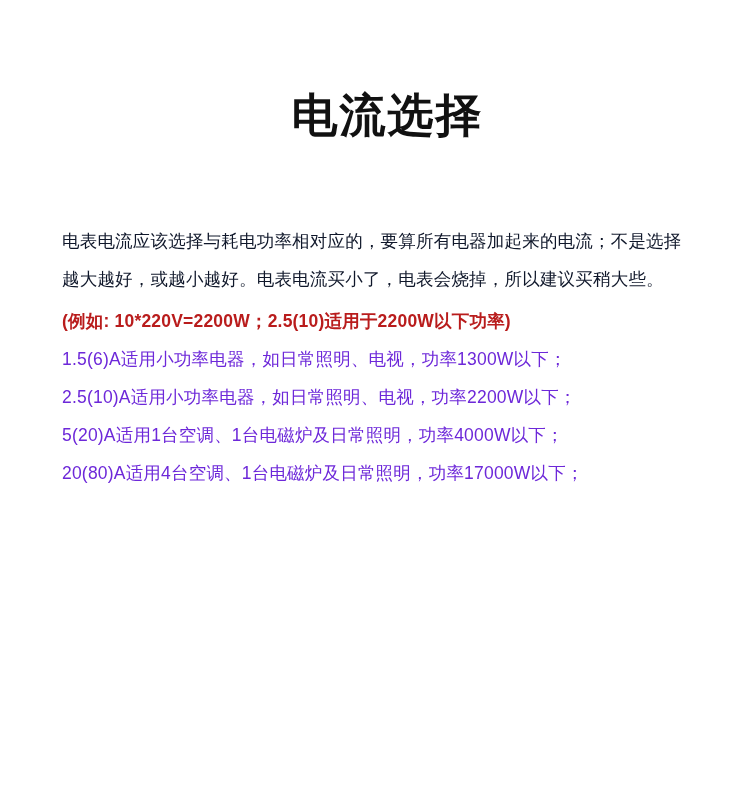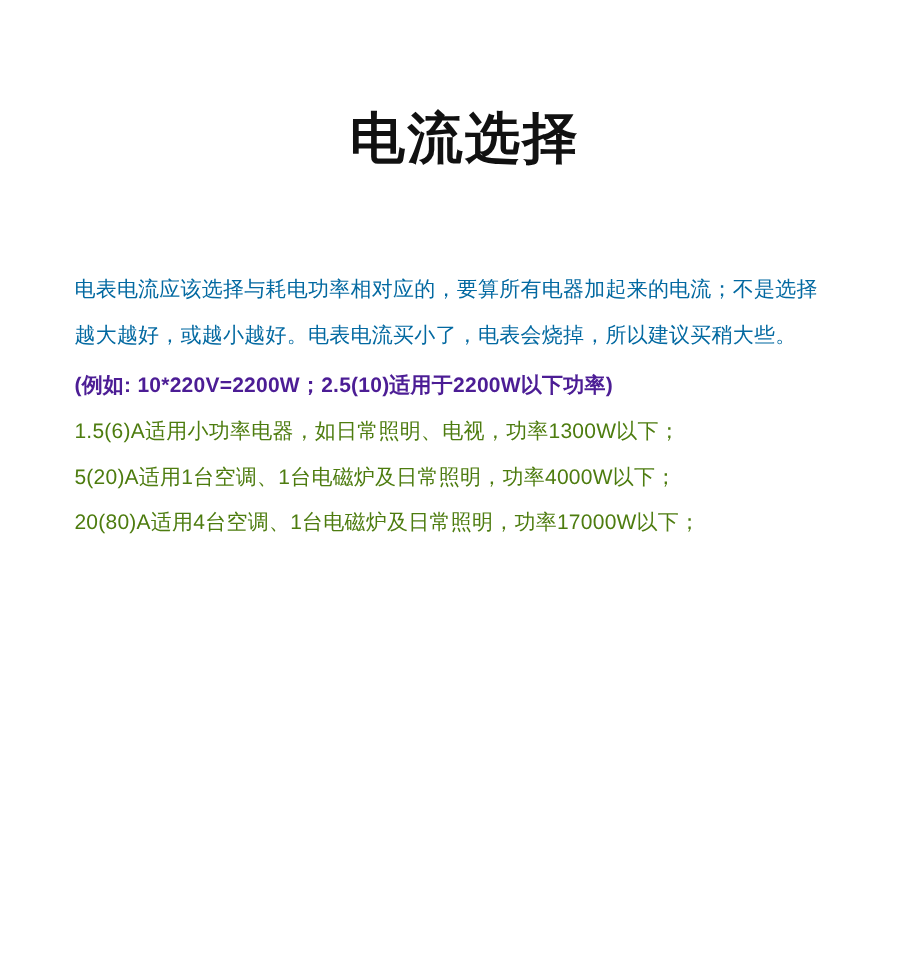--- a/index.html
+++ b/index.html
@@ -35,60 +35,61 @@
     margin: 0;
     padding: 0;
     position: absolute;
     left: 62px;
     top: 222px;
     width: 630px;
   }
   .intro {
     font-size: 17.5px;
     line-height: 38px;
-    color: #0369a1;
+    color: #0f172a;
     text-align: left;
     margin: 0 0 4px 0;
     letter-spacing: 0.2px;
   }
   .example {
     font-size: 17.5px;
     font-weight: bold;
     line-height: 38px;
-    color: #4c1d95;
+    color: #b91c1c;
     margin: 0;
     letter-spacing: 0.2px;
   }
   .spec-list {
     list-style: none;
     margin: 0;
     padding: 0;
   }
   .spec-list li {
     font-size: 17.5px;
     line-height: 38px;
-    color: #4d7c0f;
+    color: #6d28d9;
     letter-spacing: 0.2px;
     white-space: nowrap;
   }
 </style>
 </head>
 <body>
 
 <div class="page">
 
   <h1 class="title">电流选择</h1>
 
   <div class="body-block">
 
     <p class="intro">电表电流应该选择与耗电功率相对应的，要算所有电器加起来的电流；不是选择越大越好，或越小越好。电表电流买小了，电表会烧掉，所以建议买稍大些。</p>
 
     <p class="example">(例如: 10*220V=2200W；2.5(10)适用于2200W以下功率)</p>
 
     <ul class="spec-list">
       <li>1.5(6)A适用小功率电器，如日常照明、电视，功率1300W以下；</li>
+      <li>2.5(10)A适用小功率电器，如日常照明、电视，功率2200W以下；</li>
       <li>5(20)A适用1台空调、1台电磁炉及日常照明，功率4000W以下；</li>
       <li>20(80)A适用4台空调、1台电磁炉及日常照明，功率17000W以下；</li>
     </ul>
 
   </div>
 
 </div>
 
 </body></html>

